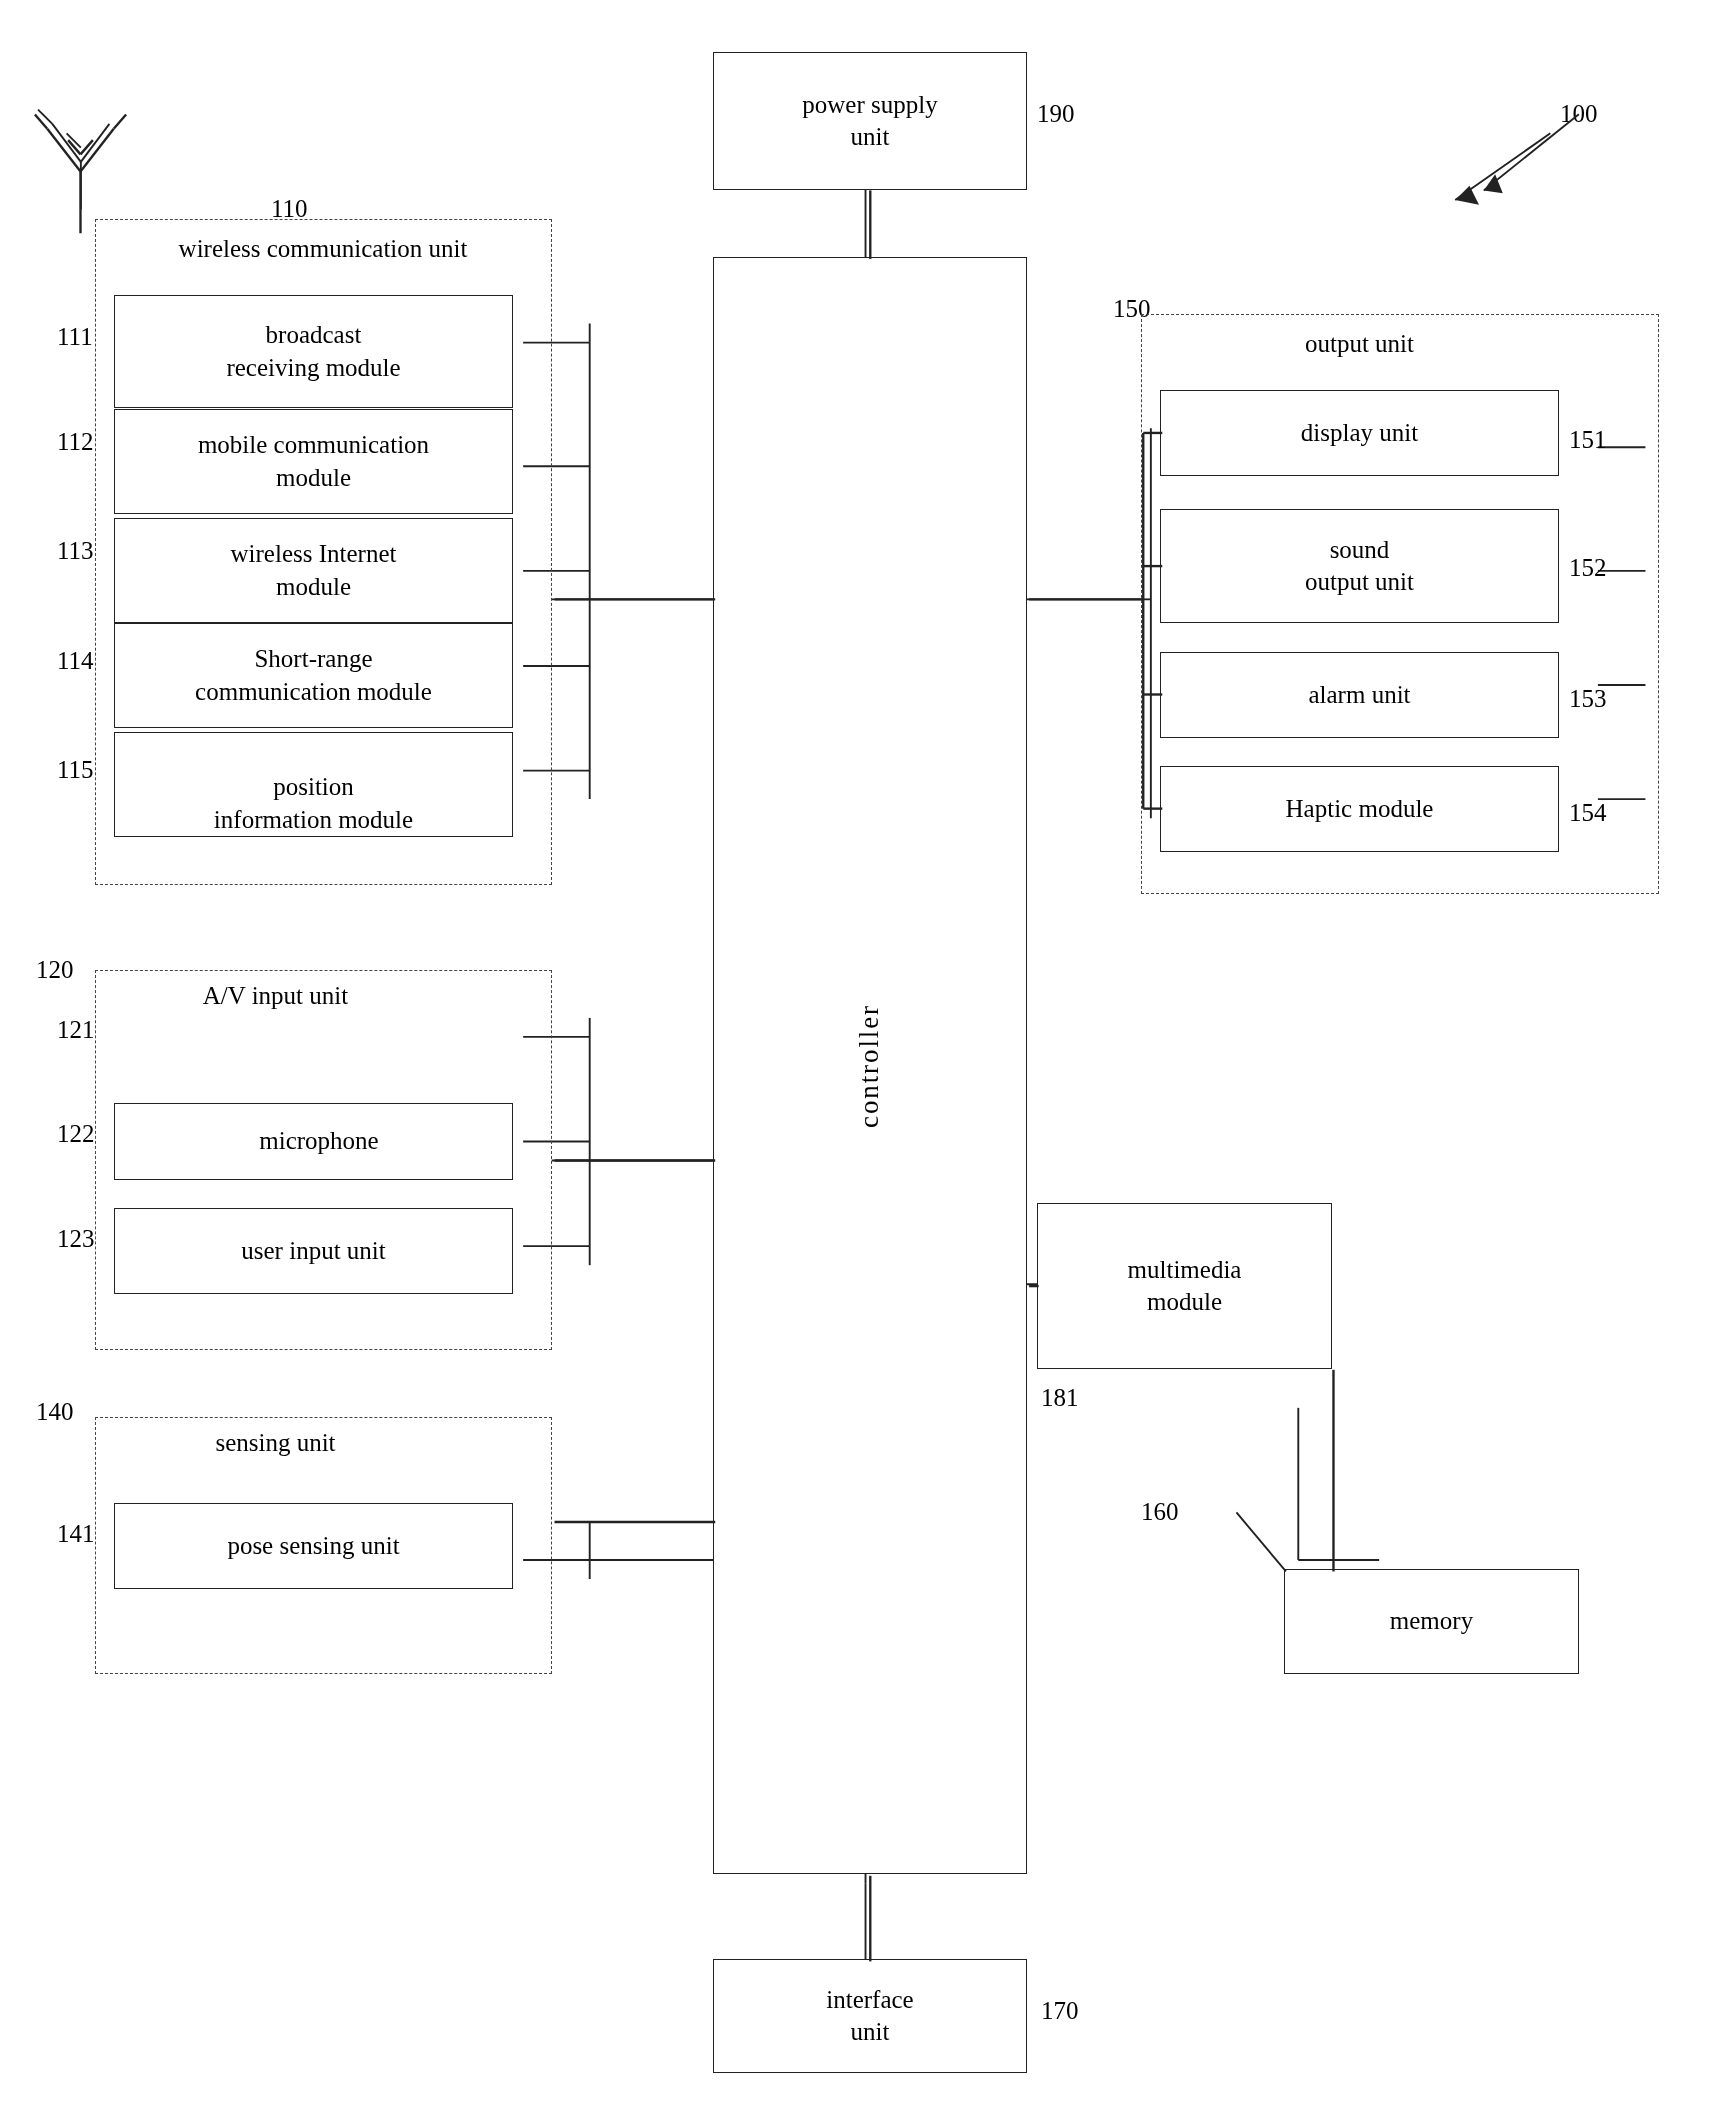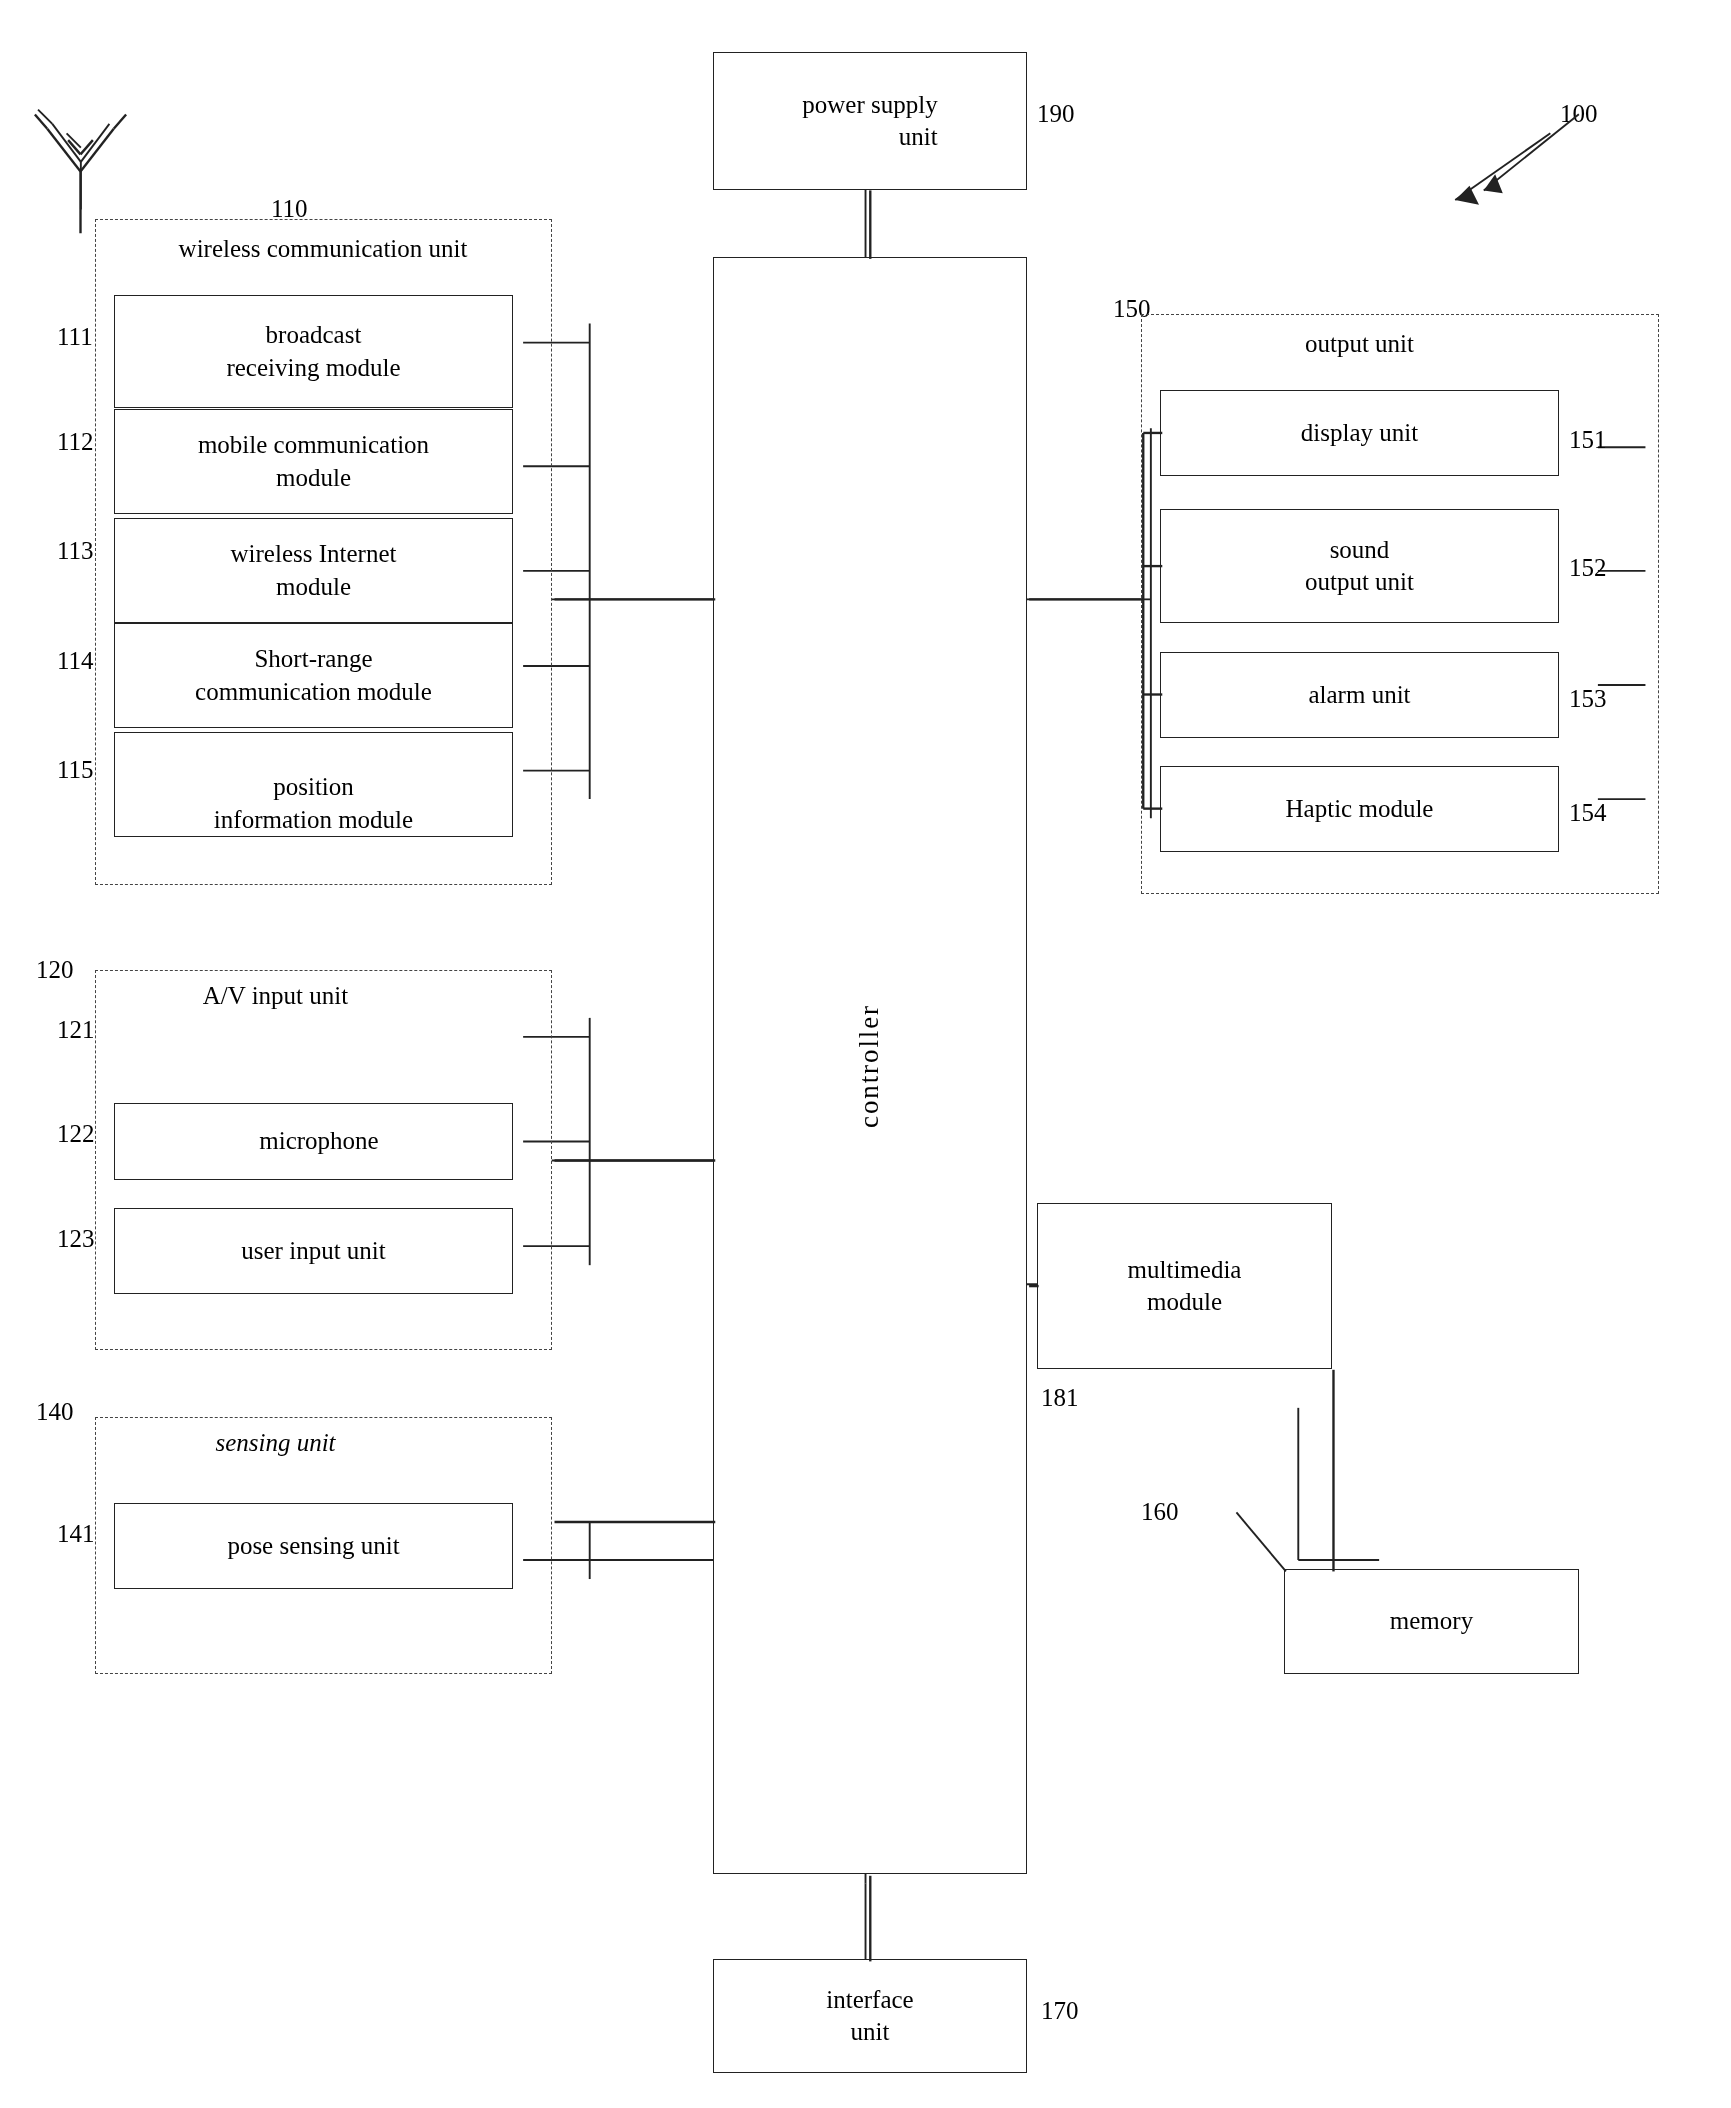--- a/index.html
+++ b/index.html
@@ -111,21 +111,21 @@
     <line x1="1680" y1="720" x2="1730" y2="720" stroke="#222" stroke-width="2"></line>
     <line x1="1680" y1="840" x2="1730" y2="840" stroke="#222" stroke-width="2"></line>
     <line x1="1210" y1="630" x2="1210" y2="630" stroke="#222" stroke-width="2"></line>
     <line x1="1210" y1="450" x2="1210" y2="860" stroke="#222" stroke-width="2"></line>
     <line x1="1210" y1="630" x2="910" y2="630" stroke="#222" stroke-width="1"></line>
   </svg>
 
   <span class="ref-num" style="left:1560px; top:100px;">100</span>
 
   <div class="box" style="left:713px; top:52px; width:314px; height:138px;">
-    <span style="white-space:pre-line;text-align:right;">power supply
+    <span style="white-space:pre-line;">power supply
 unit</span>
   </div>
   <span class="ref-num" style="left:1037px; top:100px;">190</span>
 
   <span class="ref-num" style="left:271px; top:195px;">110</span>
 
   <div class="dashed-box" style="left:95px; top:219px; width:457px; height:666px;"></div>
   <span class="label" style="left:133px; top:233px; width:380px;">wireless communication
 unit</span>
 
@@ -170,21 +170,21 @@
     <span>microphone</span>
   </div>
 
   <span class="ref-num" style="left:57px; top:1225px;">123</span>
   <div class="box" style="left:114px; top:1208px; width:399px; height:86px;">
     <span>user input unit</span>
   </div>
 
   <span class="ref-num" style="left:36px; top:1398px;">140</span>
   <div class="dashed-box" style="left:95px; top:1417px; width:457px; height:257px;"></div>
-  <span class="label" style="left:133px; top:1427px; width:285px;font-style:italic;">sensing unit</span>
+  <span class="label" style="left:133px; top:1427px; width:285px;">sensing unit</span>
 
   <span class="ref-num" style="left:57px; top:1520px;">141</span>
   <div class="box" style="left:114px; top:1503px; width:399px; height:86px;">
     <span>pose sensing unit</span>
   </div>
 
   <div class="box" style="left:713px; top:257px; width:314px; height:1617px; border:1.9px solid #222; font-size:27px;">
     <span style="writing-mode:vertical-rl; transform:rotate(180deg); letter-spacing:1.9px;">controller</span>
   </div>
   <span class="ref-num" style="left:1041px; top:1265px;">180</span>

